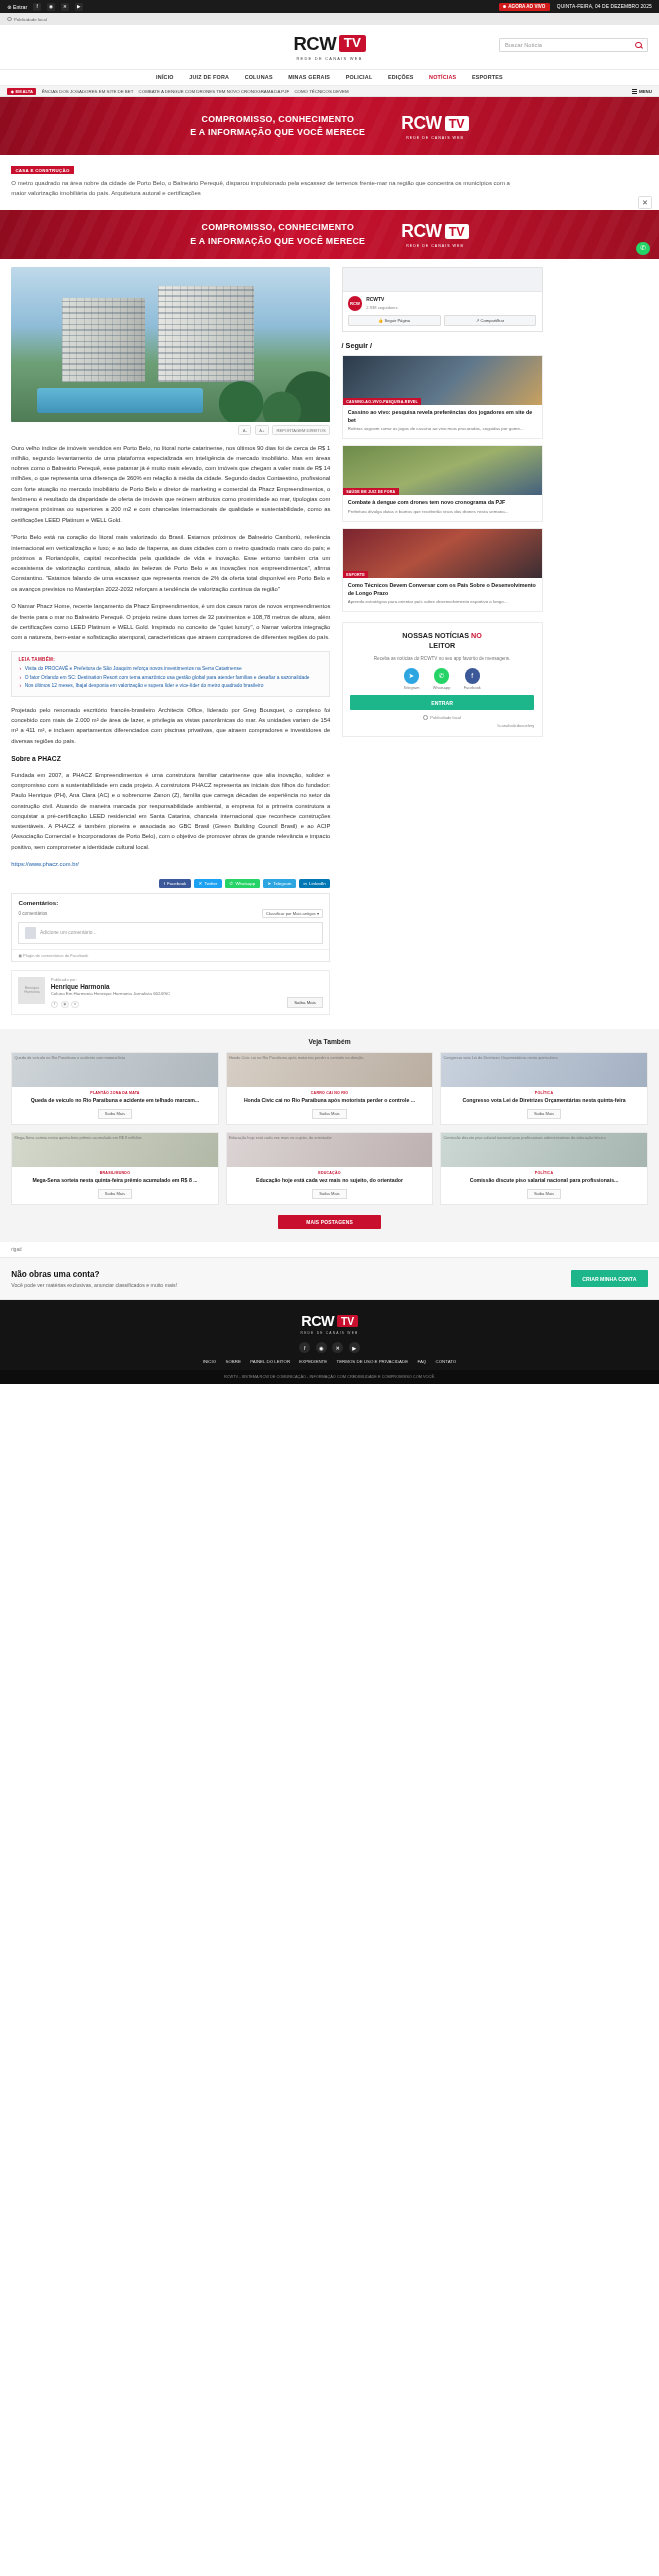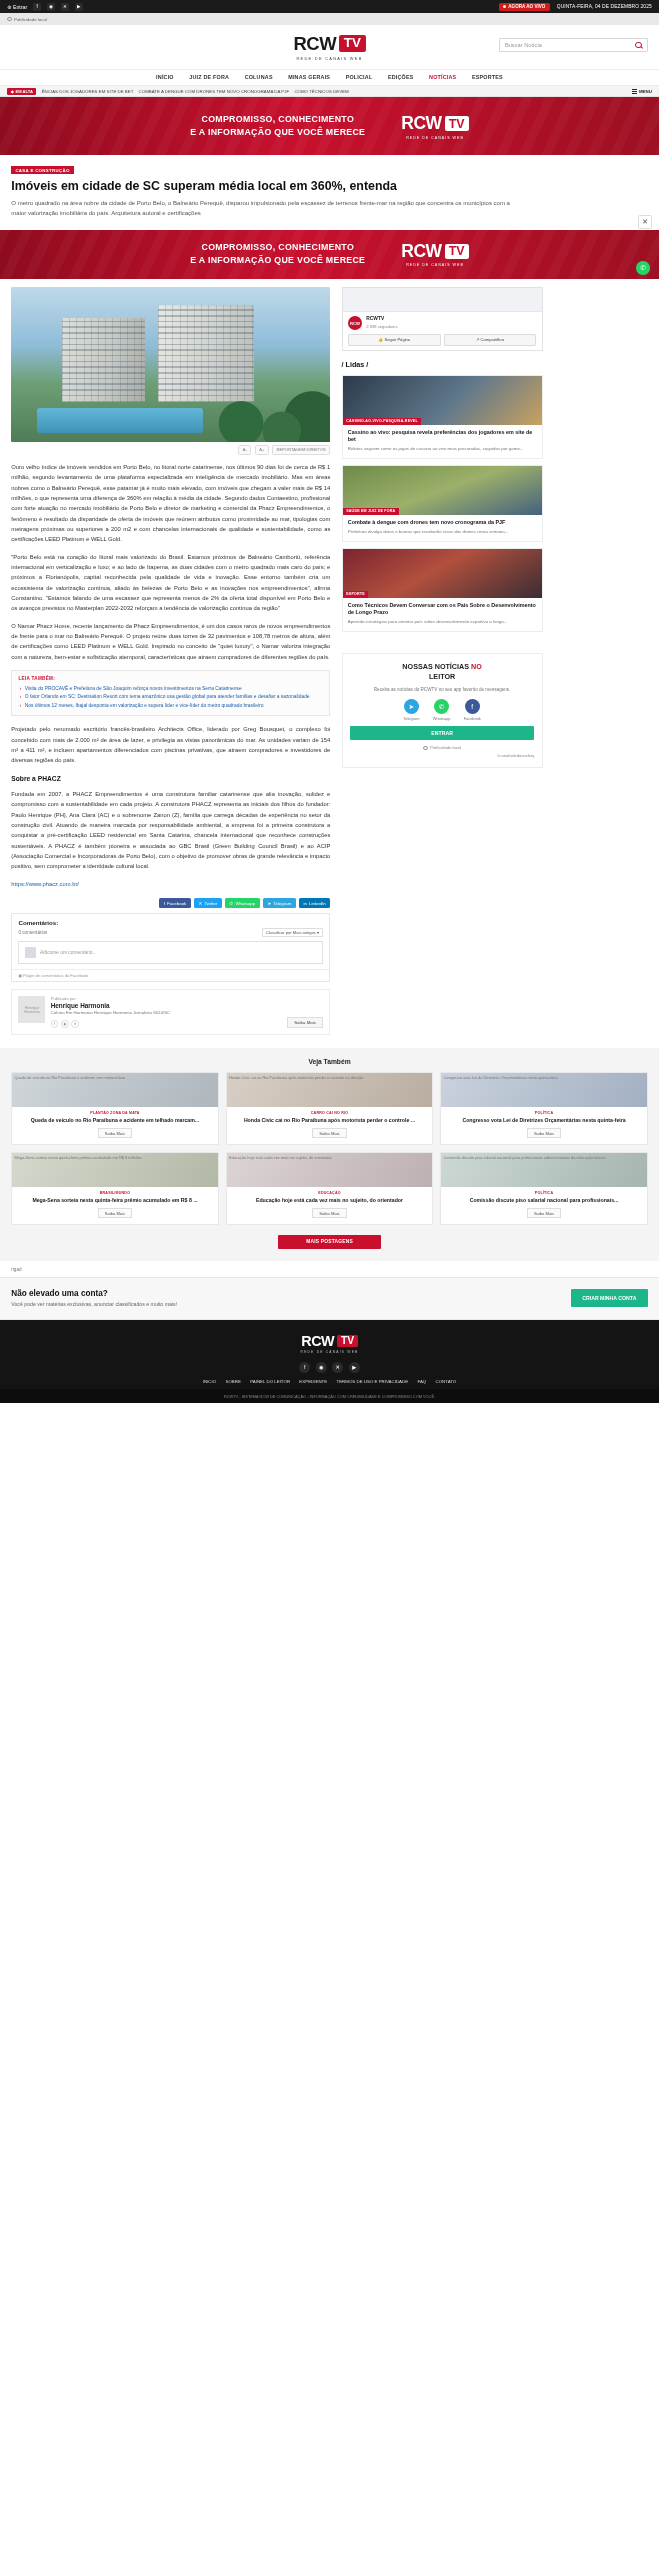--- a/index.html
+++ b/index.html
@@ -273,21 +273,21 @@
   .st3 { background: linear-gradient(150deg,#7b2430,#b2503e 45%,#3a2d33); }
   .st-badge {
     position:absolute; left:0; bottom:0; background:#c8102e; color:#fff;
     font-size:3.6px; font-weight:bold; padding:1.5px 3.6px; letter-spacing:0.2px;
   }
   .side-card-body { padding: 4.1px 5.2px 5.2px;}
   .scb-title { font-size: 5.4px; font-weight:bold; line-height:1.4; color:#161616;}
   .scb-desc { font-size: 4.4px; color:#777; line-height:1.5; margin-top:2.1px;}
 
   
-  .newsbox { border:0.5px solid #ececec; padding: 8.2px 7.2px; text-align:center; margin-top: 21px;}
+  .newsbox { border:0.5px solid #ececec; padding: 8.2px 7.2px; text-align:center; margin-top: 10px;}
   .newsbox h4 { font-size: 7.2px; line-height:1.35; }
   .newsbox h4 .rd { color:#c8102e; }
   .newsbox p { font-size: 4.6px; color:#777; margin: 4.1px 0 6.2px; line-height:1.55;}
   .nb-icons { display:flex; justify-content:center; gap: 13.4px; margin-bottom: 3.1px;}
   .nb-ic { width: 15.5px; height:15.5px; border-radius:50%; display:flex;align-items:center;justify-content:center;color:#fff;font-size:6.7px;}
   .nb-tg { background:#2ca5e0;} .nb-wa{background:#25d366;} .nb-fb{background:#3b5998;}
   .nb-lbl { font-size:3.9px; color:#777; margin-top:1.5px;}
   .nb-col { display:flex; flex-direction:column; align-items:center;}
   .nb-btn { background:#1db58a; color:#fff; font-size:5.2px; font-weight:bold; padding:4.1px 0; margin-top:5.2px; border-radius:1px;}
   .nb-ad { margin-top:5.2px; font-size:4.1px; color:#888; display:flex; align-items:center; justify-content:center; gap:2.6px;}
@@ -415,21 +415,20 @@
     <div class="row">
       <span class="rcw">RCW</span>
       <span class="tv">TV</span>
     </div>
     <span class="sub">REDE DE CANAIS WEB</span>
   </div>
 </div>
 
 <div class="article-head">
   <span class="kicker">CASA E CONSTRUÇÃO</span>
-  <h1 class="headline">Imóveis em cidade de SC superam média local em 360%, entenda</h1>
   <p class="standfirst">O metro quadrado na área nobre da cidade de Porto Belo, o Balneário Perequê, disparou impulsionado pela escassez de terrenos frente-mar na região que concentra os municípios com a maior valorização imobiliária do país. Arquitetura autoral e certificações</p>
 </div>
 
 <div style="position:relative;">
   <div class="ad-close">✕</div>
   <div class="floating-ad">
     <div class="banner-text">
       <div>COMPROMISSO, CONHECIMENTO</div>
       <div>E A INFORMAÇÃO QUE VOCÊ MERECE</div>
     </div>
@@ -533,21 +532,21 @@
           <span class="fb-sub">2.938 seguidores</span>
         </span>
       </div>
       <div class="fb-actions">
         <span class="fb-btn">👍 <span>Seguir Página</span></span>
         <span class="fb-btn">↗ <span>Compartilhar</span></span>
       </div>
     </div>
 
     <div class="side-title">
-      <span>/ Lidas /</span>
+      <span>/ Seguir /</span>
     </div>
 
     <div class="side-card">
       <div class="side-thumb st1">
         <span class="st-badge">CASSINO-AO-VIVO-PASQUISA-REVEL</span>
       </div>
       <div class="side-card-body">
         <div class="scb-title">Cassino ao vivo: pesquisa revela preferências dos jogadores em site de bet</div>
         <div class="scb-desc">Roletas seguem como os jogos de cassino ao vivo mais procurados, seguidas por game...</div>
       </div>
@@ -659,21 +658,21 @@
     </div>
   </div>
 
   <div class="more-btn">MAIS POSTAGENS</div>
 </div>
 
 <div class="orphan">rigad</div>
 
 <div class="signup">
   <div>
-    <h3>Não elevado uma conta?</h3>
+    <h3>Não obras uma conta?</h3>
     <p>Você pode ver matérias exclusivas, anunciar classificados e muito mais!</p>
   </div>
   <span class="signup-btn">CRIAR MINHA CONTA</span>
 </div>
 
 <div class="footer">
   <div class="flogo">
     <div style="display:flex;flex-direction:column;align-items:center;">
       <div style="display:flex;align-items:center;gap:3.1px;">
         <span class="frcw">RCW</span>

